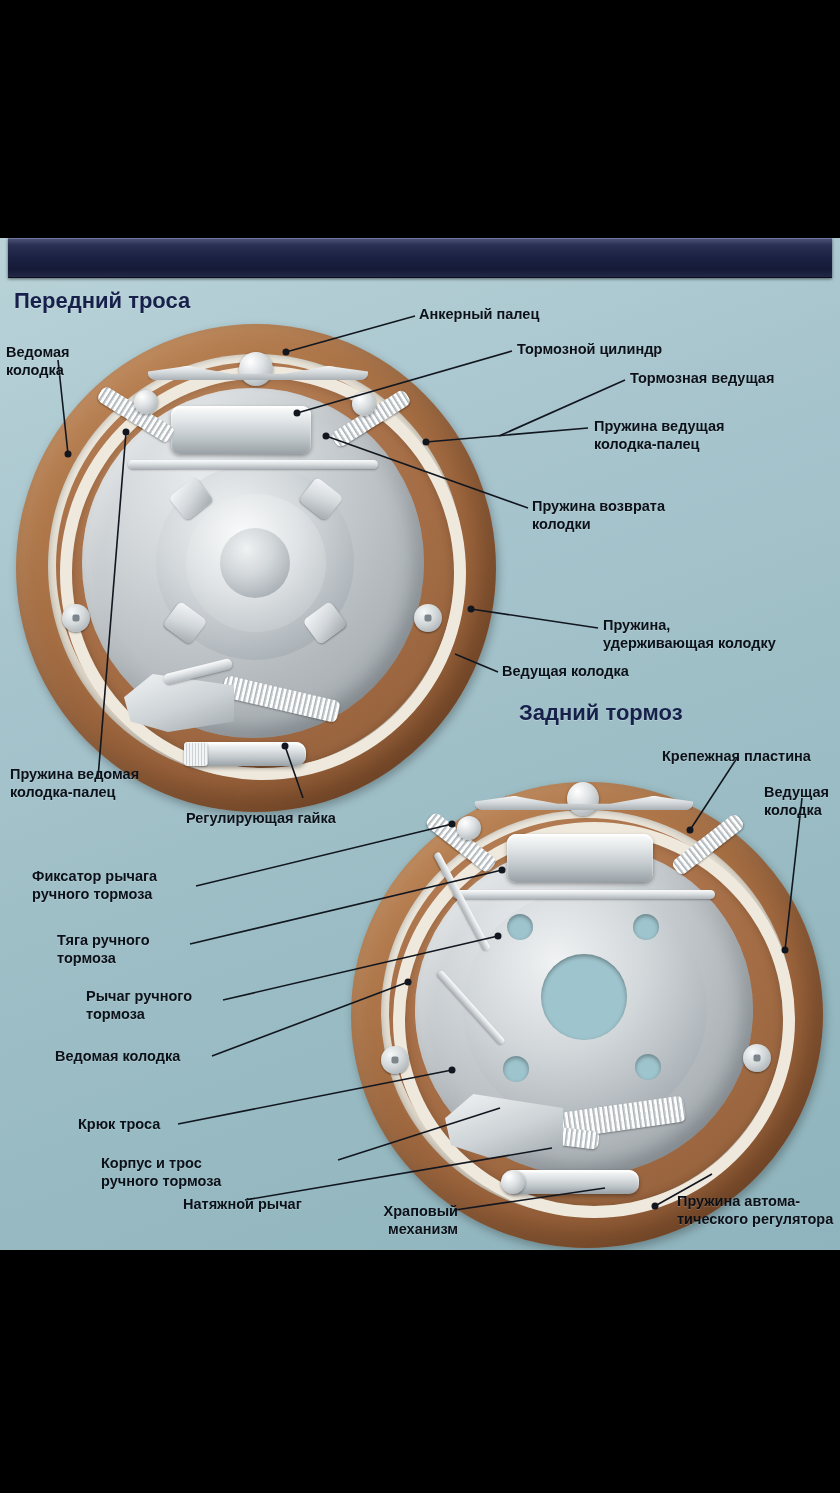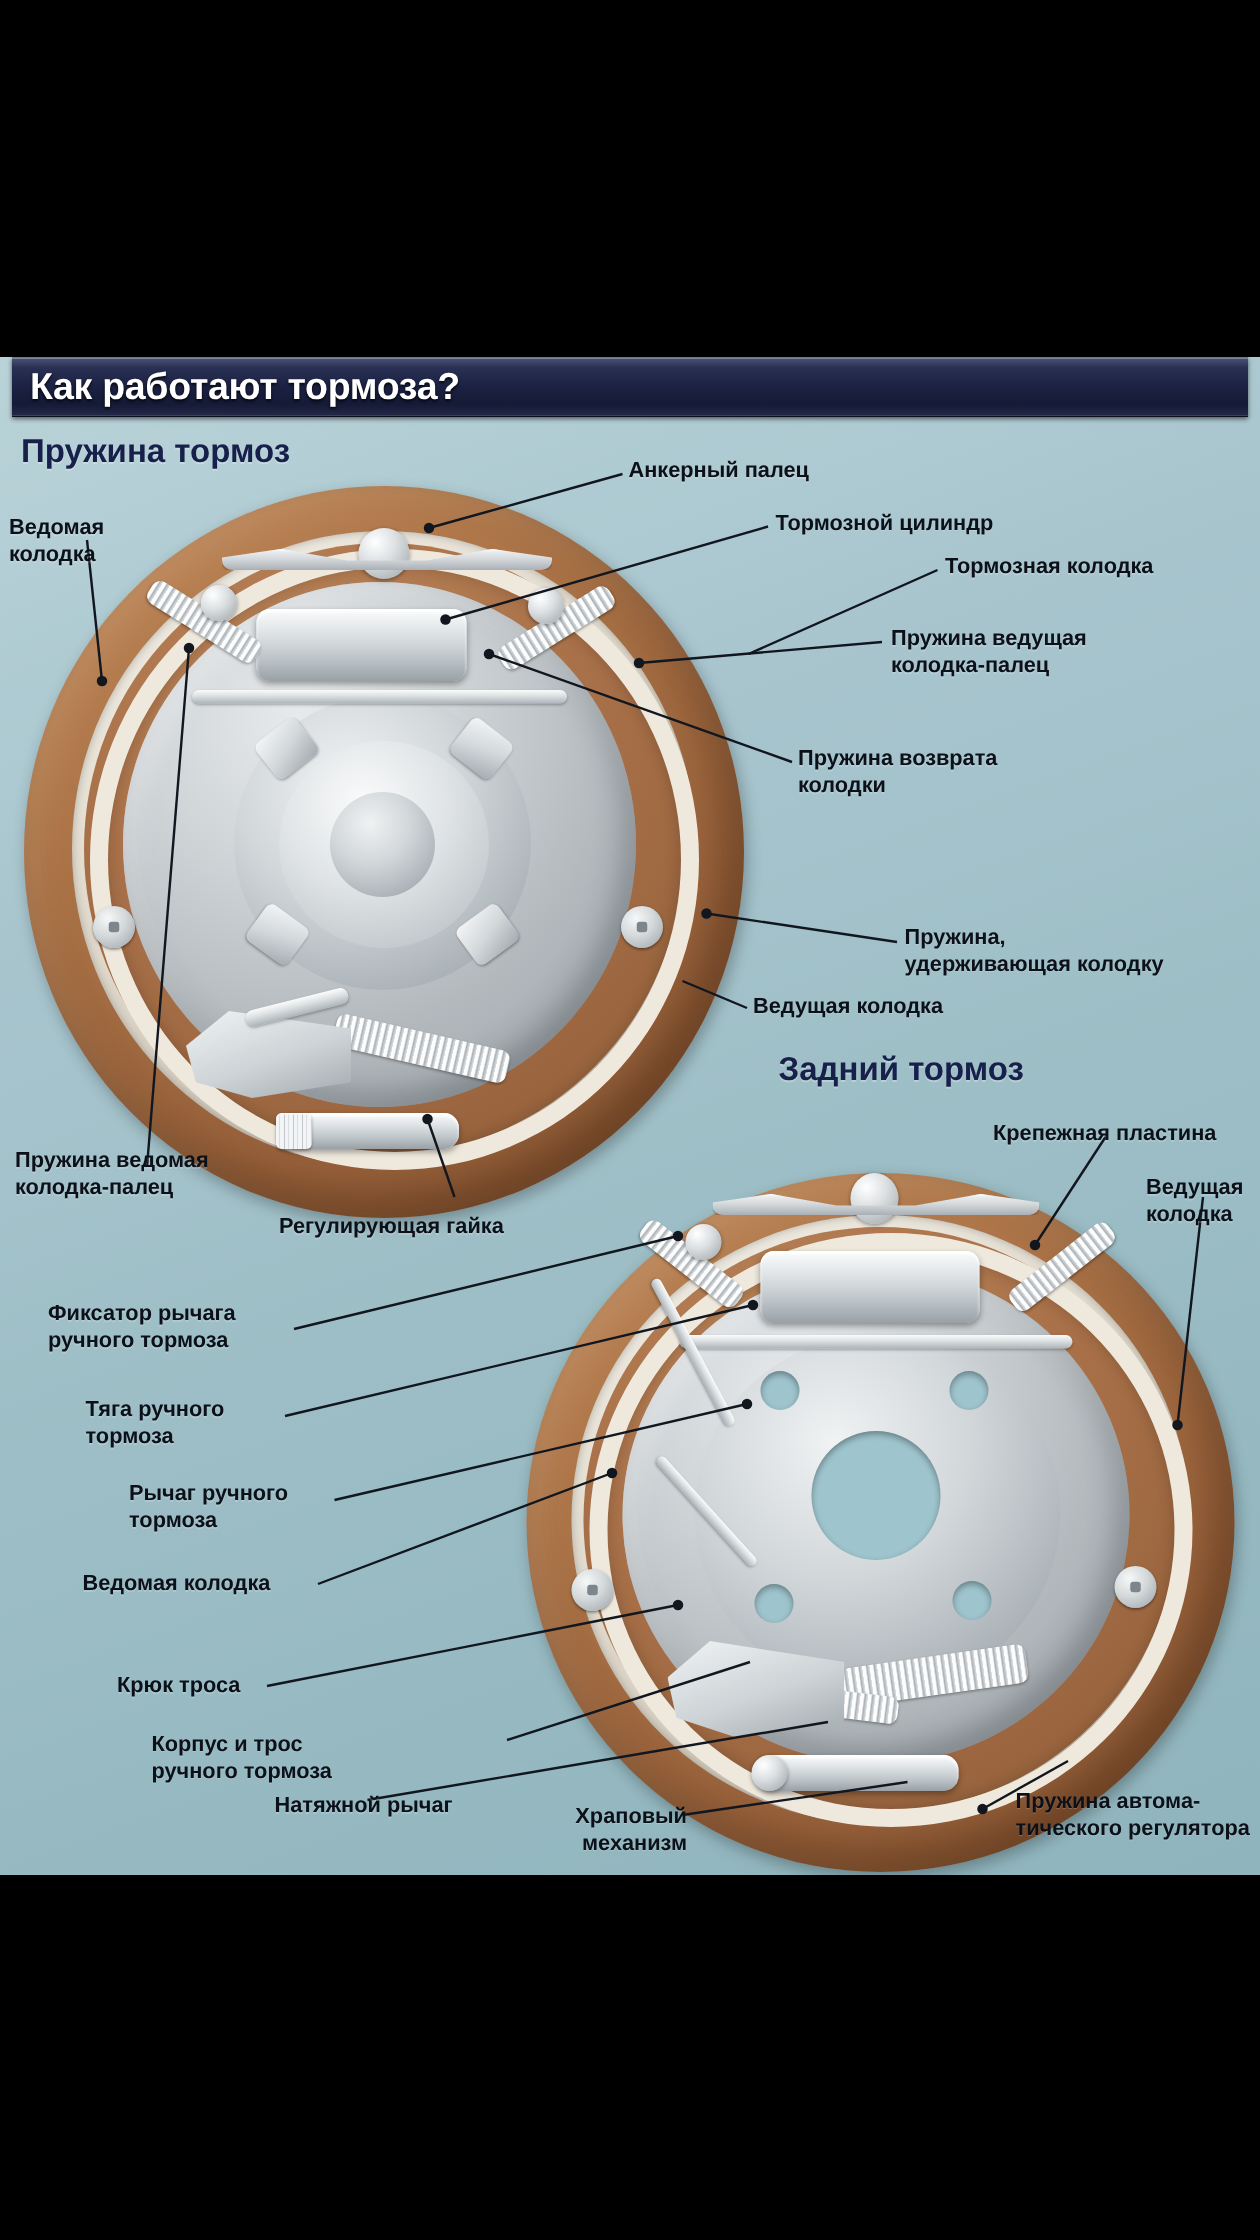--- a/index.html
+++ b/index.html
@@ -85,21 +85,20 @@
      box-shadow:0 1px 3px rgba(0,0,0,.35);}
 </style>
 </head>
 <body>
 
 <div id="stage">
 
   <div id="content">
 
     <div id="titlebar">
-      <span class="t t1">Как работают тормоза?</span>
     </div>
 
     <div class="assembly" style="left:8px;top:80px;width:500px;height:500px;">
 
       <div class="drum-outer" style="left:8px;top:6px;width:480px;height:488px;"></div>
       <div class="drum-rim" style="left:40px;top:36px;width:416px;height:424px;"></div>
       <div class="drum-inner" style="left:48px;top:44px;width:400px;height:408px;"></div>
 
       <div class="shoe-ring" style="left:52px;top:48px;width:382px;height:390px;border-width:12px;"></div>
       <div class="backplate" style="left:74px;top:70px;width:342px;height:350px;"></div>
@@ -163,21 +162,21 @@
       <div class="bolt" style="left:36px;top:268px;width:28px;height:28px;"></div>
       <div class="bolt" style="left:398px;top:266px;width:28px;height:28px;"></div>
 
       <div class="rod" style="left:62px;top:120px;width:110px;height:7px;transform:rotate(62deg);"></div>
       <div class="rod" style="left:78px;top:226px;width:96px;height:7px;transform:rotate(48deg);"></div>
       <div class="parklever" style="left:100px;top:316px;width:118px;height:64px;clip-path:polygon(0 38%,24% 0,100% 22%,100% 84%,38% 100%,5% 80%);"></div>
       <div class="cylinder" style="left:160px;top:392px;width:134px;height:24px;border-radius:10px;"></div>
       <div class="knob" style="left:156px;top:392px;width:24px;height:24px;"></div>
     </div>
 
-    <div class="sect-head" id="head-front">Пружина тормоз</div>
+    <div class="sect-head" id="head-front">Передний троса</div>
     <div class="sect-head" id="head-rear">Задний тормоз</div>
 
     <svg id="leaders" viewBox="0 0 840 1012">
       <g stroke="#11161f" stroke-width="1.6" fill="none">
 
         <path d="M415,78 L286,114"></path>
         <circle cx="286" cy="114" r="3.5" fill="#11161f" stroke="none"></circle>
         <path d="M512,113 L297,175"></path>
         <circle cx="297" cy="175" r="3.5" fill="#11161f" stroke="none"></circle>
         <path d="M625,142 L499,198"></path>
@@ -212,21 +211,21 @@
         <path d="M338,922 L500,870"></path>
         <path d="M245,962 L552,910"></path>
         <path d="M455,972 L605,950"></path>
         <path d="M712,936 L655,968"></path>
         <circle cx="655" cy="968" r="3.5" fill="#11161f" stroke="none"></circle>
       </g>
     </svg>
 
     <div class="lbl" style="left:419px;top:68px;">Анкерный палец</div>
     <div class="lbl" style="left:517px;top:103px;">Тормозной цилиндр</div>
-    <div class="lbl" style="left:630px;top:132px;">Тормозная колодка</div>
+    <div class="lbl" style="left:630px;top:132px;">Тормозная ведущая</div>
     <div class="lbl" style="left:594px;top:180px;">Пружина ведущая
 колодка-палец</div>
     <div class="lbl" style="left:532px;top:260px;">Пружина возврата
 колодки</div>
     <div class="lbl" style="left:603px;top:379px;">Пружина,
 удерживающая колодку</div>
     <div class="lbl" style="left:502px;top:425px;">Ведущая колодка</div>
     <div class="lbl" style="left:6px;top:106px;">Ведомая
 колодка</div>
     <div class="lbl" style="left:10px;top:528px;">Пружина ведомая

